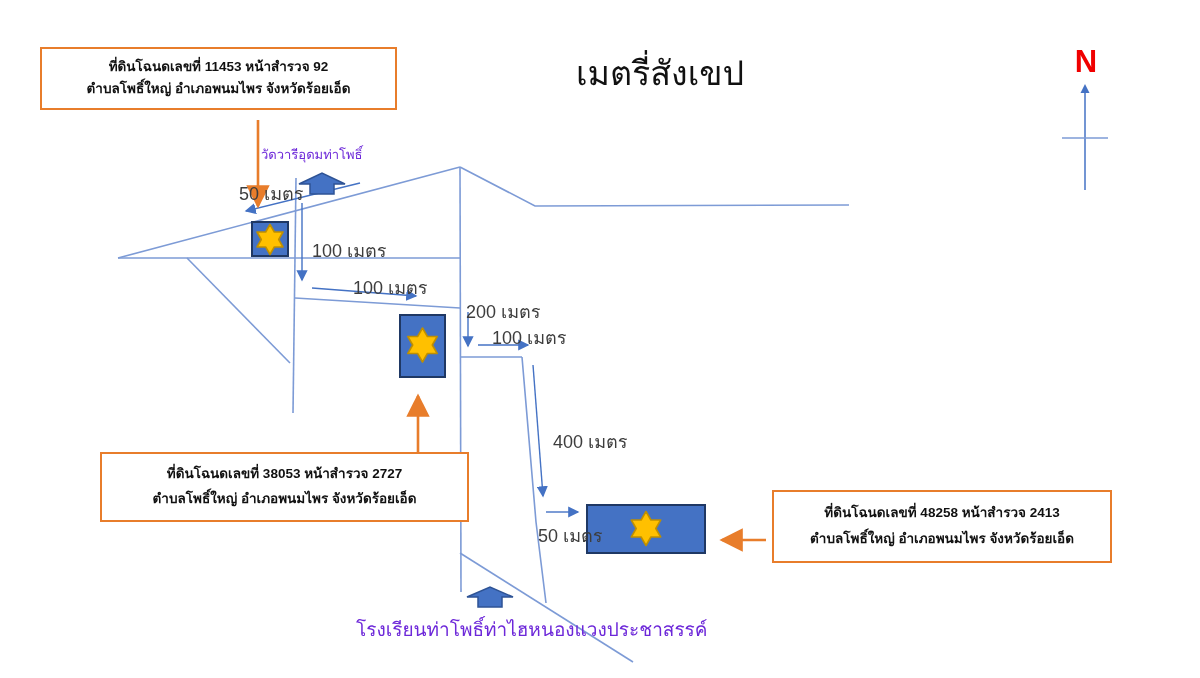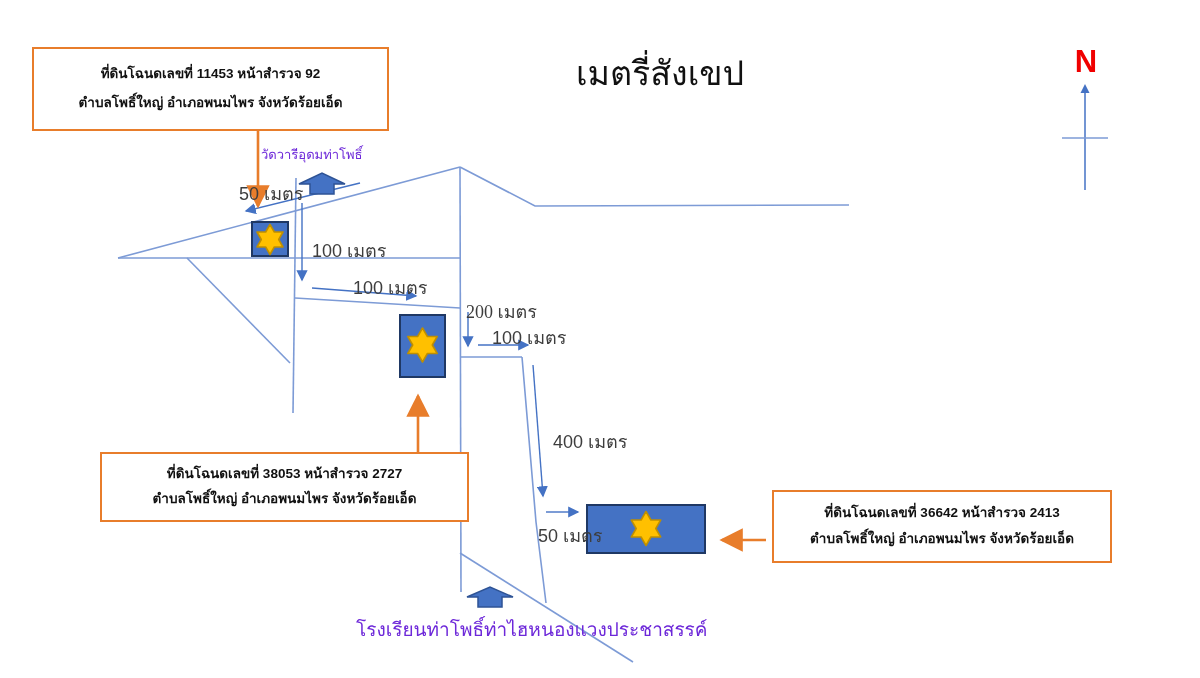--- a/index.html
+++ b/index.html
@@ -16,21 +16,21 @@
   .north-n{
     left:1058px;top:44px;width:56px;text-align:center;
     font-size:31px;font-weight:700;color:#f00000;
   }
   .parcel-box{
     box-sizing:border-box;border:2.5px solid #e87d2b;background:#ffffff;
     display:flex;flex-direction:column;justify-content:space-evenly;
     text-align:center;font-weight:700;color:#111;font-size:13.5px;line-height:1.1;
     padding:4px 6px;
   }
-  .box1{left:32px;top:47px;width:357px;height:84px;}
+  .box1{left:40px;top:47px;width:357px;height:63px;}
   .box2{left:100px;top:452px;width:369px;height:70px;}
   .box3{left:772px;top:490px;width:340px;height:73px;}
   .landmark{font-size:13px;color:#6d28d9;white-space:nowrap;}
   .temple{left:261px;top:144px;}
   .school{left:356px;top:614px;font-size:19px;}
   .dist{font-size:18px;color:#3d3d3d;white-space:nowrap;}
 </style>
 </head>
 <body>
 
@@ -104,25 +104,25 @@
 
   <div class="abs parcel-box box1">
     <div>ที่ดินโฉนดเลขที่ 11453 หน้าสำรวจ 92</div>
     <div>ตำบลโพธิ์ใหญ่ อำเภอพนมไพร จังหวัดร้อยเอ็ด</div>
   </div>
   <div class="abs parcel-box box2">
     <div>ที่ดินโฉนดเลขที่ 38053 หน้าสำรวจ 2727</div>
     <div>ตำบลโพธิ์ใหญ่ อำเภอพนมไพร จังหวัดร้อยเอ็ด</div>
   </div>
   <div class="abs parcel-box box3">
-    <div>ที่ดินโฉนดเลขที่ 36642 หน้าสำรวจ 2413</div>
+    <div>ที่ดินโฉนดเลขที่ 48258 หน้าสำรวจ 2413</div>
     <div>ตำบลโพธิ์ใหญ่ อำเภอพนมไพร จังหวัดร้อยเอ็ด</div>
   </div>
 
   <div class="abs dist" style="left:239px;top:179px;">50 เมตร</div>
   <div class="abs dist" style="left:312px;top:236px;">100 เมตร</div>
   <div class="abs dist" style="left:353px;top:273px;">100 เมตร</div>
-  <div class="abs dist" style="left:466px;top:297px;font-family:Liberation Serif, serif;">200 เมตร</div>
+  <div class="abs dist" style="left:466px;top:297px;">200 เมตร</div>
   <div class="abs dist" style="left:492px;top:323px;">100 เมตร</div>
   <div class="abs dist" style="left:553px;top:427px;">400 เมตร</div>
   <div class="abs dist" style="left:538px;top:521px;">50 เมตร</div>
 
 </div>
 
 </body></html>

